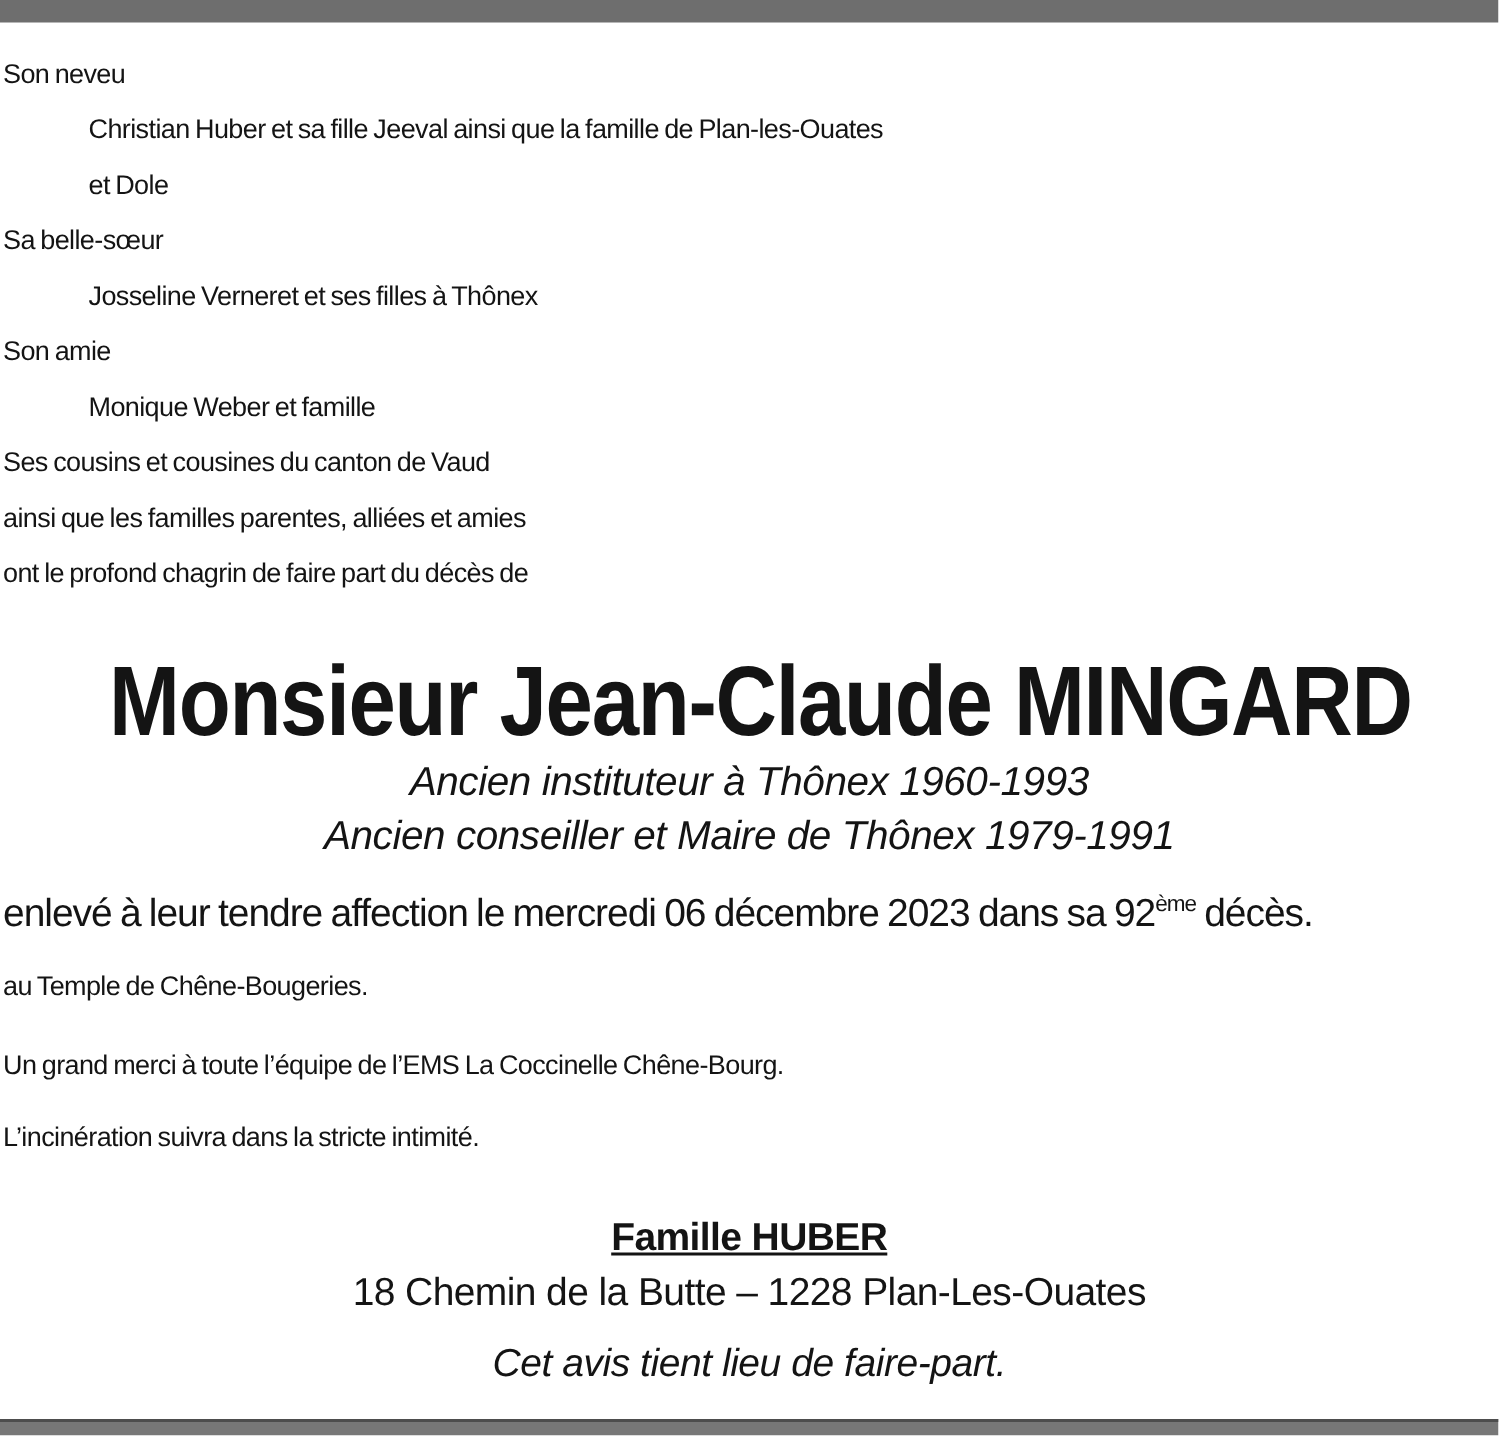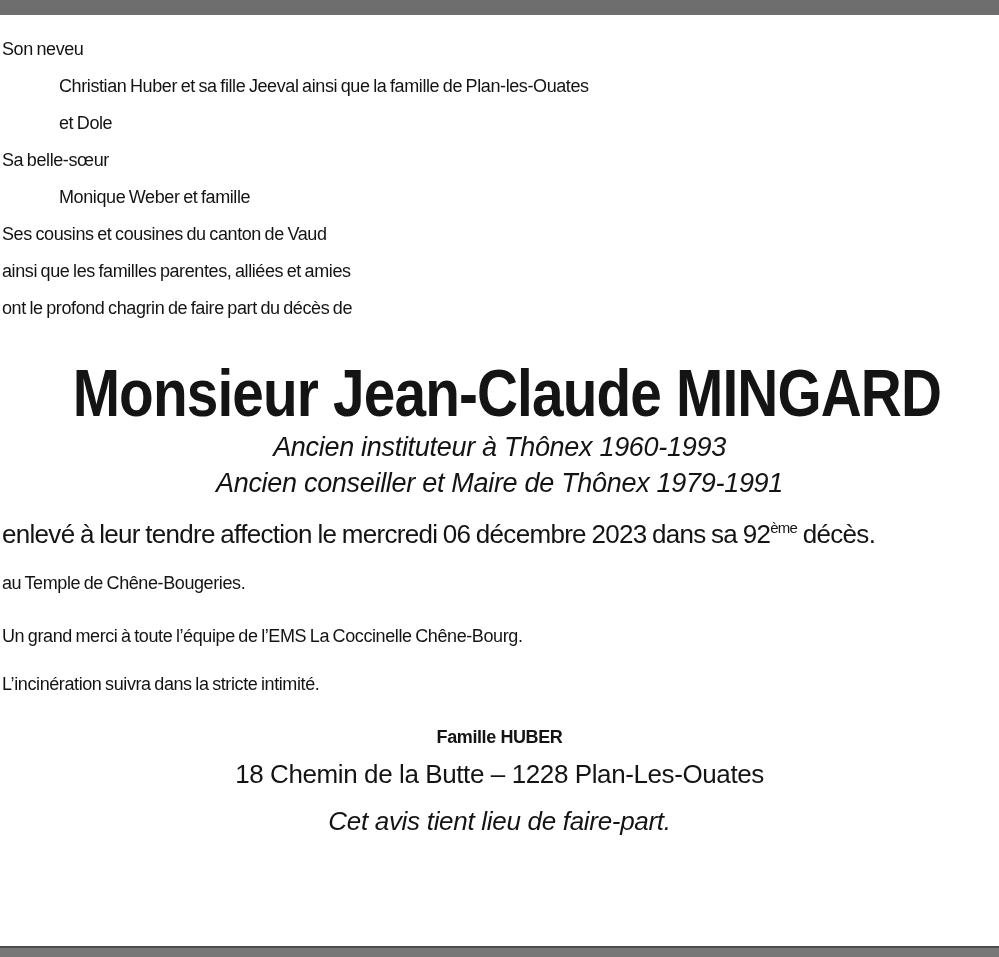--- a/index.html
+++ b/index.html
@@ -74,25 +74,26 @@
     font-size: 26px;
     line-height: 37px;
     text-align: justify;
     text-align-last: justify;
     letter-spacing: -0.2px;
   }
   .thanks { margin-top: 16px; }
   .cremation { margin-top: 11px; }
   .center-block { text-align: center; }
   .signature {
-    margin-top: 16px;
-    font-size: 18px;
+    margin-top: 29px;
+    font-size: 26px;
     line-height: 37px;
     font-weight: 700;
     letter-spacing: -0.4px;
+    text-decoration: underline;
   }
   .address {
     font-size: 26px;
     line-height: 37px;
     letter-spacing: -0.4px;
   }
   .closing {
     margin-top: 10px;
     font-size: 26px;
     line-height: 37px;
@@ -105,20 +106,22 @@
 
 <div class="top-bar"></div>
 
 <div class="content">
 
   <div>
     <div class="line">Son neveu</div>
     <div class="line indent">Christian Huber et sa fille Jeeval ainsi que la famille de Plan-les-Ouates</div>
     <div class="line indent">et Dole</div>
     <div class="line">Sa belle-sœur</div>
+    <div class="line indent">Josseline Verneret et ses filles à Thônex</div>
+    <div class="line">Son amie</div>
     <div class="line indent">Monique Weber et famille</div>
     <div class="line">Ses cousins et cousines du canton de Vaud</div>
     <div class="line">ainsi que les familles parentes, alliées et amies</div>
     <div class="line">ont le profond chagrin de faire part du décès de</div>
   </div>
 
   <div class="title-block">
     <span class="deceased-name">Monsieur Jean-Claude MINGARD</span>
   </div>
   <div class="subtitle">Ancien instituteur à Thônex 1960-1993</div>

